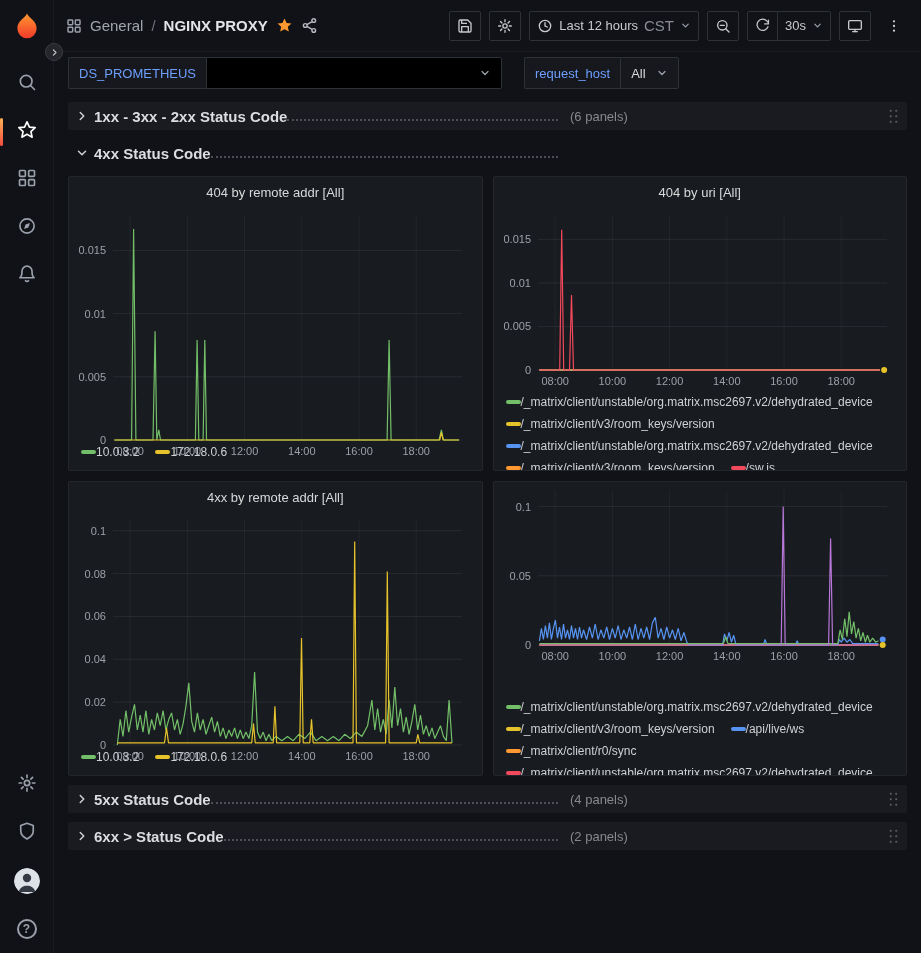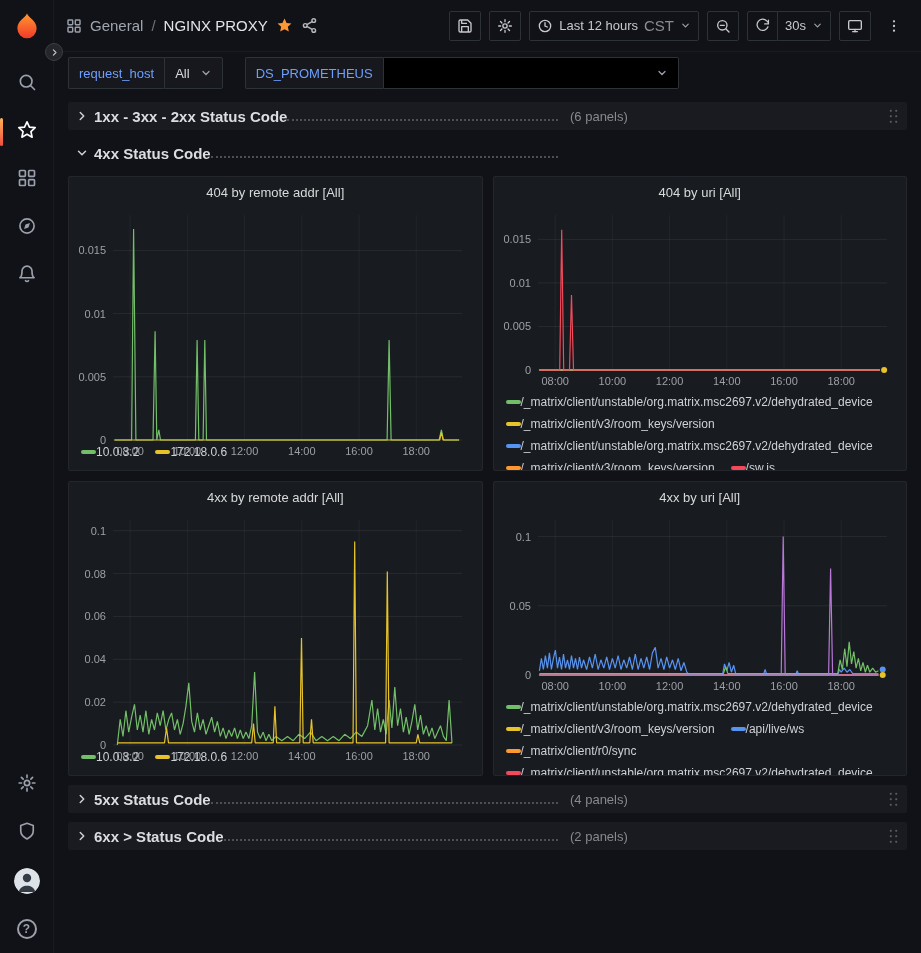--- a/index.html
+++ b/index.html
@@ -26,21 +26,21 @@
     background:#24262b;border:1px solid #3a3d43;color:#c7c9cc;display:flex;align-items:center;
     justify-content:center;z-index:10;cursor:pointer}
 
   
   .main{flex:1;display:flex;flex-direction:column;min-width:0}
   .topbar{height:52px;flex:none;display:flex;padding:0 12px;gap:4px;
     border-bottom:1px solid rgba(255,255,255,0.04)}
   .crumbs{display:flex;align-items:center;gap:8px;white-space:nowrap}
   .crumb-section{color:#9fa5ad;font-size:15px;cursor:pointer}
   .crumb-sep{color:#6e7279;font-size:15px}
-  .crumb-title{color:#e3e4e8;font-size:15px;font-weight:400}
+  .crumb-title{color:#e3e4e8;font-size:15px;font-weight:700}
   .tb-right{margin-left:auto;display:flex;align-items:center;gap:8px}
   .tbtn{height:30px;min-width:30px;padding:0 7px;border:1px solid #2c3235;border-radius:2px;
     background:transparent;display:inline-flex;align-items:center;justify-content:center;gap:6px;
     color:#c7c9cc;font-size:13px;cursor:pointer;white-space:nowrap}
   .tbtn .tz{color:#898d93;font-size:15px}
   .tgroup{display:inline-flex}
   .tgroup .tbtn:first-child{border-radius:2px 0 0 2px}
   .tgroup .tbtn+.tbtn{border-left:none;border-radius:0 2px 2px 0}
   .kebab-btn{border:none;padding:0 3px}
 
@@ -288,34 +288,34 @@
                 <circle cx="12" cy="12" r="1.7"></circle>
                 <circle cx="12" cy="19" r="1.7"></circle>
               </svg>
           </span>
         </button>
       </div>
     </header>
 
     <div class="subheader">
       <div class="var-group">
+        <span class="var-label">DS_PROMETHEUS</span>
+        <span class="var-value blackbox">
+          <span></span>
+          <span style="display:flex;color:#9aa0ac">
+            <svg width="12" height="12" viewBox="0 0 24 24" fill="none" stroke="currentColor" stroke-width="2.5" stroke-linecap="round">
+                <polyline points="6 9 12 15 18 9"></polyline>
+              </svg>
+          </span>
+        </span>
+      </div>
+      <div class="var-group">
         <span class="var-label">request_host</span>
         <span class="var-value">
           <span>All</span>
-          <span style="display:flex;color:#9aa0ac">
-            <svg width="12" height="12" viewBox="0 0 24 24" fill="none" stroke="currentColor" stroke-width="2.5" stroke-linecap="round">
-                <polyline points="6 9 12 15 18 9"></polyline>
-              </svg>
-          </span>
-        </span>
-      </div>
-      <div class="var-group">
-        <span class="var-label">DS_PROMETHEUS</span>
-        <span class="var-value blackbox">
-          <span></span>
           <span style="display:flex;color:#9aa0ac">
             <svg width="12" height="12" viewBox="0 0 24 24" fill="none" stroke="currentColor" stroke-width="2.5" stroke-linecap="round">
                 <polyline points="6 9 12 15 18 9"></polyline>
               </svg>
           </span>
         </span>
       </div>
     </div>
 
     <div class="content">
@@ -478,21 +478,20 @@
                 <span class="legend-swatch" style="background: rgb(115, 191, 105);"></span>
                 <span class="legend-label">10.0.3.2</span>
               </div>
               <div class="legend-item">
                 <span class="legend-swatch" style="background: rgb(231, 195, 43);"></span>
                 <span class="legend-label">172.18.0.6</span>
               </div>
             </div>
         </section>
         <section class="panel">
-          <div class="panel-title">4xx by uri [All]</div>
           <div class="chart">
               <svg width="403" height="183" viewBox="0 0 403 183">
                 <line x1="57.163934426229496" x2="57.163934426229496" y1="8" y2="163" stroke="rgba(204,204,220,0.06)"></line>
                 <text x="57.163934426229496" y="178" text-anchor="middle" fill="#9da0a7" font-size="11">08:00</text>
                 <line x1="114.37704918032786" x2="114.37704918032786" y1="8" y2="163" stroke="rgba(204,204,220,0.06)"></line>
                 <text x="114.37704918032786" y="178" text-anchor="middle" fill="#9da0a7" font-size="11">10:00</text>
                 <line x1="171.59016393442622" x2="171.59016393442622" y1="8" y2="163" stroke="rgba(204,204,220,0.06)"></line>
                 <text x="171.59016393442622" y="178" text-anchor="middle" fill="#9da0a7" font-size="11">12:00</text>
                 <line x1="228.80327868852456" x2="228.80327868852456" y1="8" y2="163" stroke="rgba(204,204,220,0.06)"></line>
                 <text x="228.80327868852456" y="178" text-anchor="middle" fill="#9da0a7" font-size="11">14:00</text>

